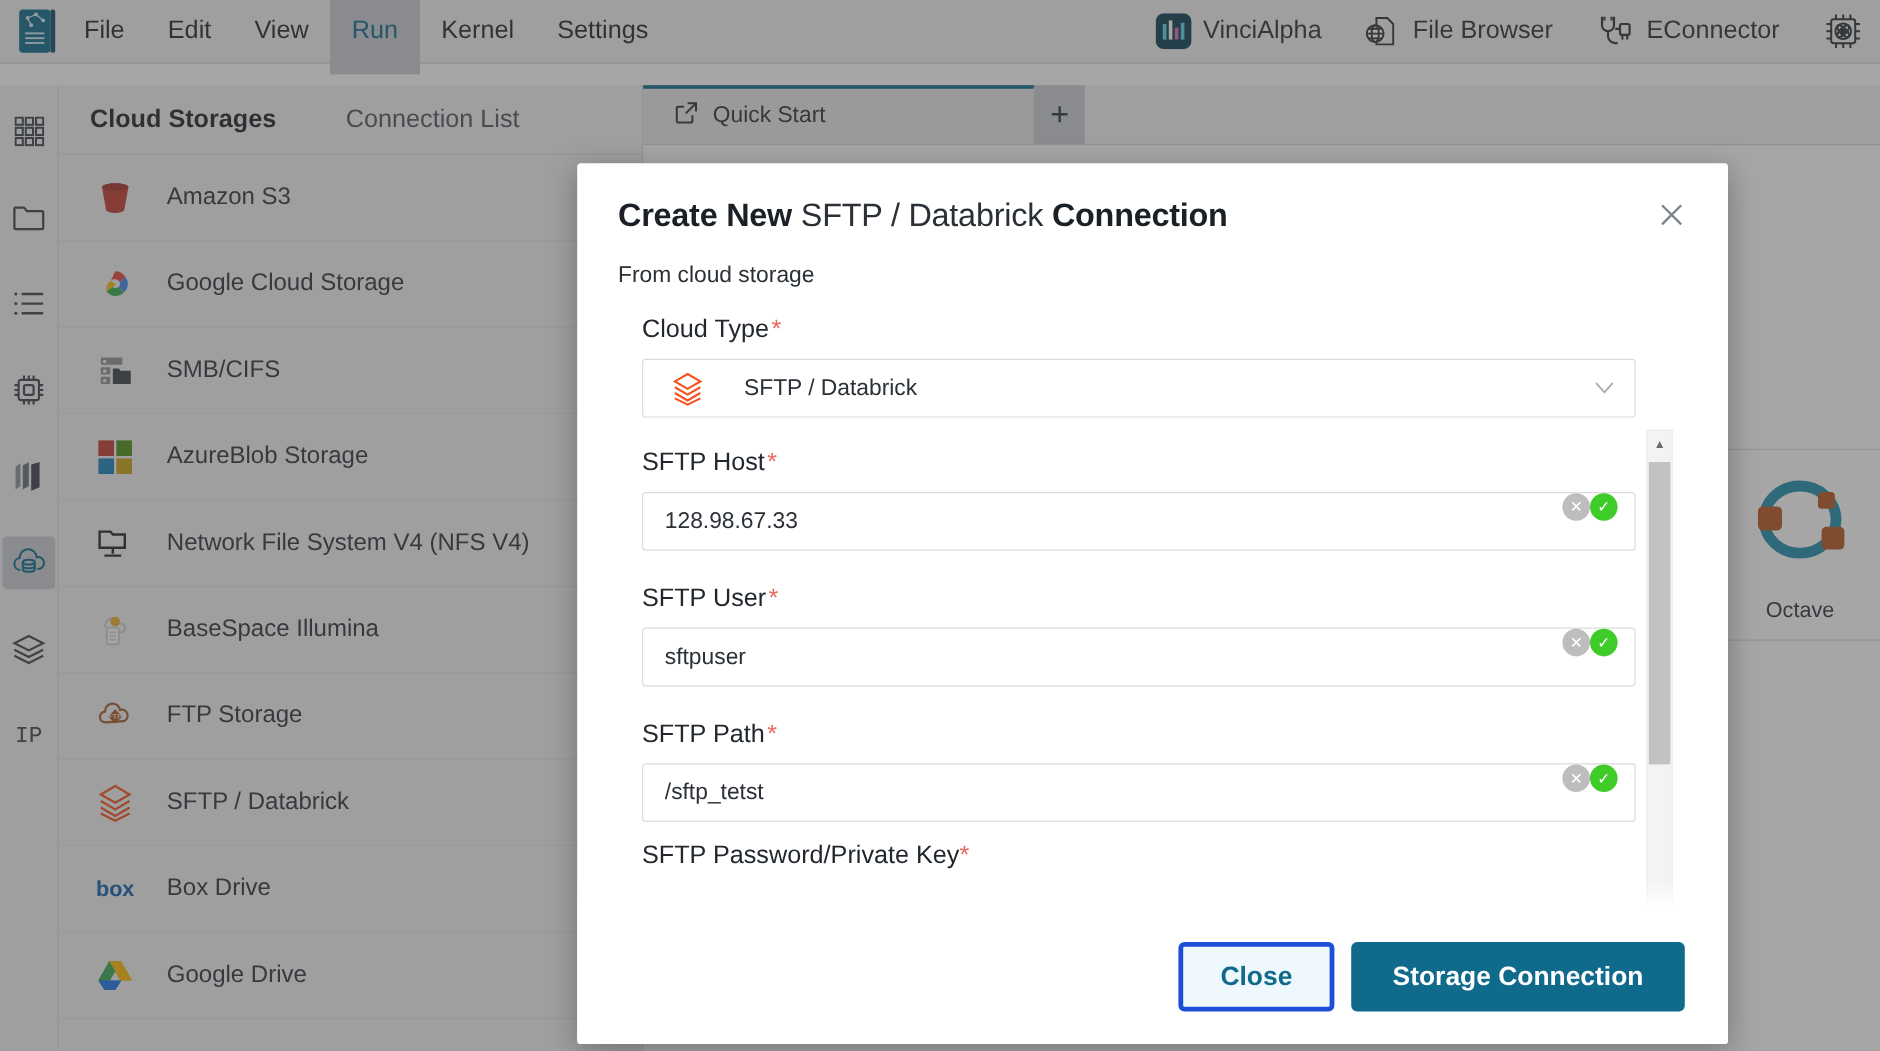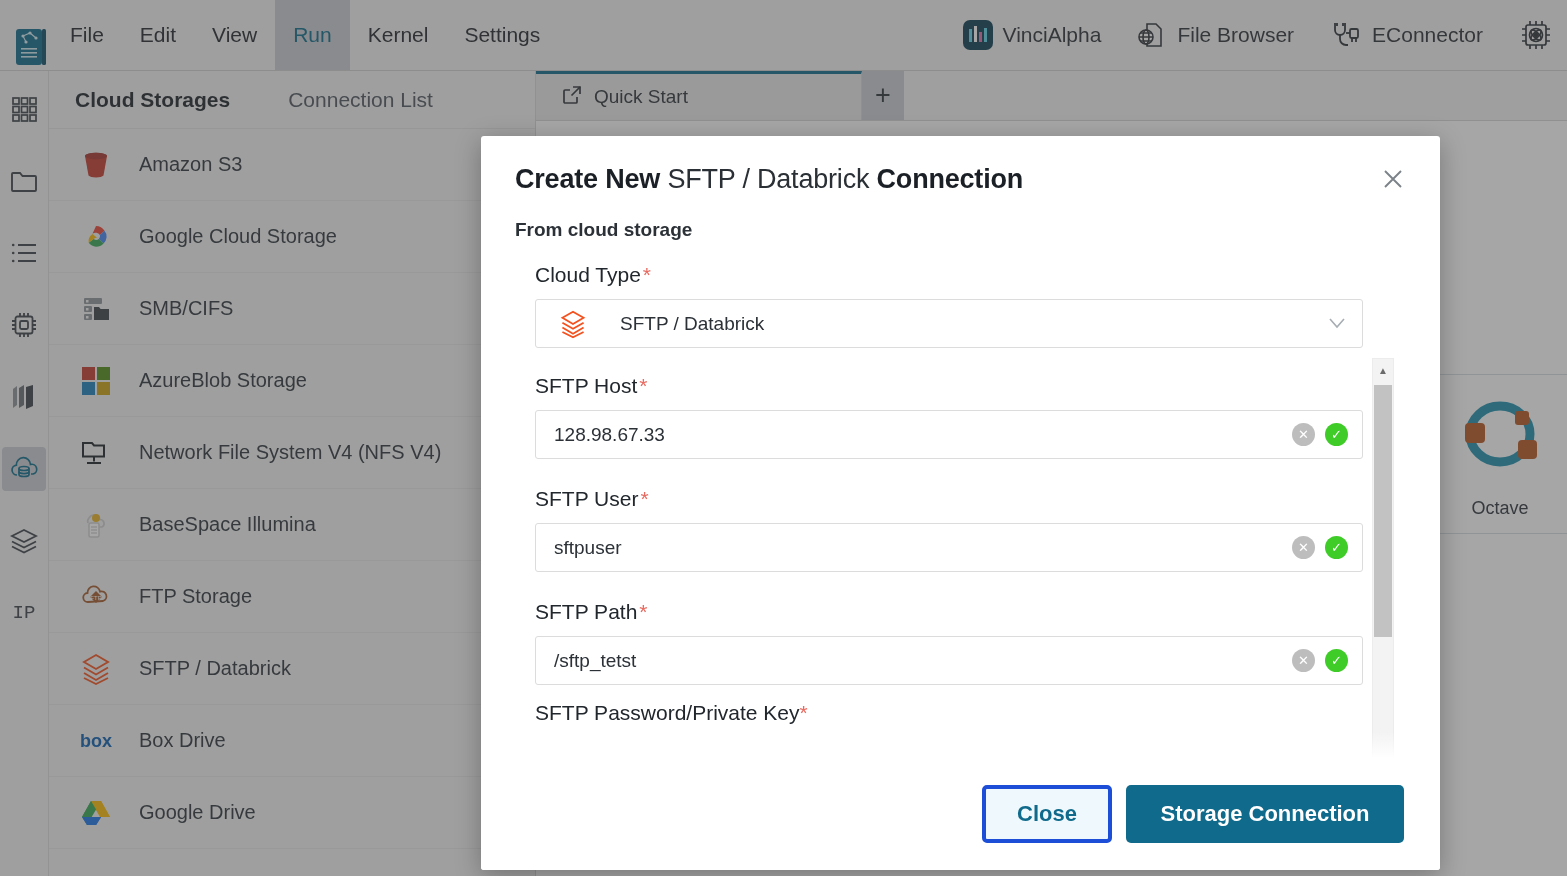--- a/index.html
+++ b/index.html
@@ -17,24 +17,24 @@
   }
   
   #dim-overlay {
     position: absolute; inset: 0;
     background: rgba(66,66,66,0.47);
     z-index: 50;
   }
 
   
   #menubar {
-    position: absolute; top: 0; left: 0; right: 0; height: 71px;
+    position: absolute; top: 0; left: 0; right: 0; height: 53px;
     background: #f2f2f2;
     border-bottom: 1px solid #d0d0d0;
-    display: flex; align-items: flex-end;
+    display: flex; align-items: center;
   }
   #app-logo { margin-left: 10px; width: 42px; height: 46px; display:flex; align-items:center; justify-content:center; }
   .menu-item {
     font-size: 21px; color: #20252b; padding: 0 18px;
     height: 71px; display: flex; align-items: center; cursor: pointer;
   }
   .menu-item.active { background: #c9ccd1; color: #0b6b8a; }
   #menubar-right { margin-left: auto; display: flex; align-items: center; height: 71px; }
   .tool-btn {
     display: flex; align-items: center; gap: 10px;
@@ -114,21 +114,21 @@
   }
   #modal-header { position: relative; padding: 28px 34px 0 34px; flex: 0 0 auto; }
   #modal-title { font-size: 27px; color: #1b2026; letter-spacing: -0.2px; }
   #modal-title .bold { font-weight: bold; }
   #modal-title .light { font-weight: normal; color: #2a3036; }
   #modal-close {
     position: absolute; right: 30px; top: 26px;
     width: 34px; height: 34px; display:flex; align-items:center; justify-content:center;
     cursor: pointer; color: #7b8288;
   }
-  #modal-subtitle { font-size: 19px; color: #2b3137; padding: 24px 48px 0 34px; flex: 0 0 auto; font-weight: bold; }
+  #modal-subtitle { font-size: 19px; color: #2b3137; padding: 24px 48px 0 34px; flex: 0 0 auto; }
 
   #modal-body {
     position: relative; flex: 1 1 auto; overflow: hidden;
     padding: 22px 34px 0 54px; margin-right: 0;
   }
   
   #modal-scrollbar {
     position: absolute; right: 46px; top: 222px; width: 22px; height: 526px;
     background: #f3f3f3; border: 1px solid #ececec; z-index: 5;
   }
@@ -150,21 +150,21 @@
     height: 49px; border: 1px solid #dcdcdc; border-radius: 3px; background: #fff;
     display: flex; align-items: center; padding: 0 16px 0 20px; gap: 30px; cursor: pointer;
     width: 828px;
   }
   .select-control .sel-icon { width: 34px; height: 34px; display:flex; align-items:center; justify-content:center; flex:0 0 34px;}
   .select-control .sel-value { font-size: 19px; color: #2b3137; flex: 1 1 auto; }
   .select-control .sel-caret { color: #a6adb3; font-size: 17px; }
 
   .text-control {
     height: 49px; border: 1px solid #dcdcdc; border-radius: 3px; background: #fff;
-    display: flex; align-items: center; padding: 0 14px 0 18px; gap: 10px;
+    display: flex; padding: 0 14px 0 18px; 
     width: 828px; margin-bottom: 28px;
   }
   .text-control input {
     flex: 1 1 auto; border: none; outline: none; background: transparent;
     font-family: "Liberation Sans", sans-serif; font-size: 19px; color: #2b3137;
   }
   .icon-clear, .icon-valid {
     width: 23px; height: 23px; border-radius: 50%;
     display: flex; align-items: center; justify-content: center;
     flex: 0 0 23px; cursor: pointer;

